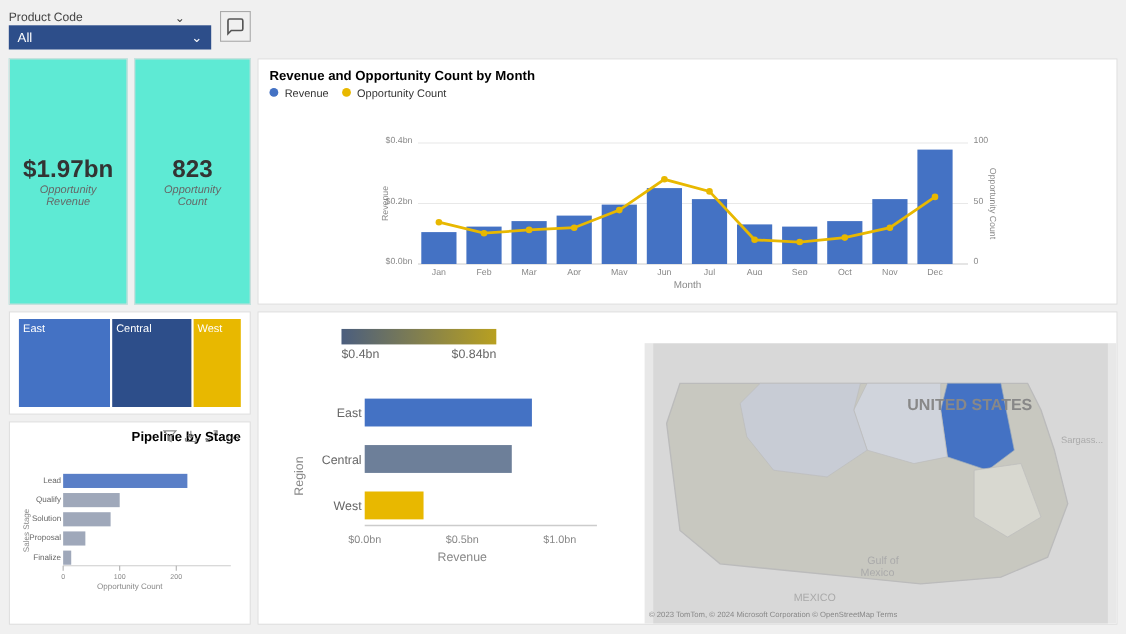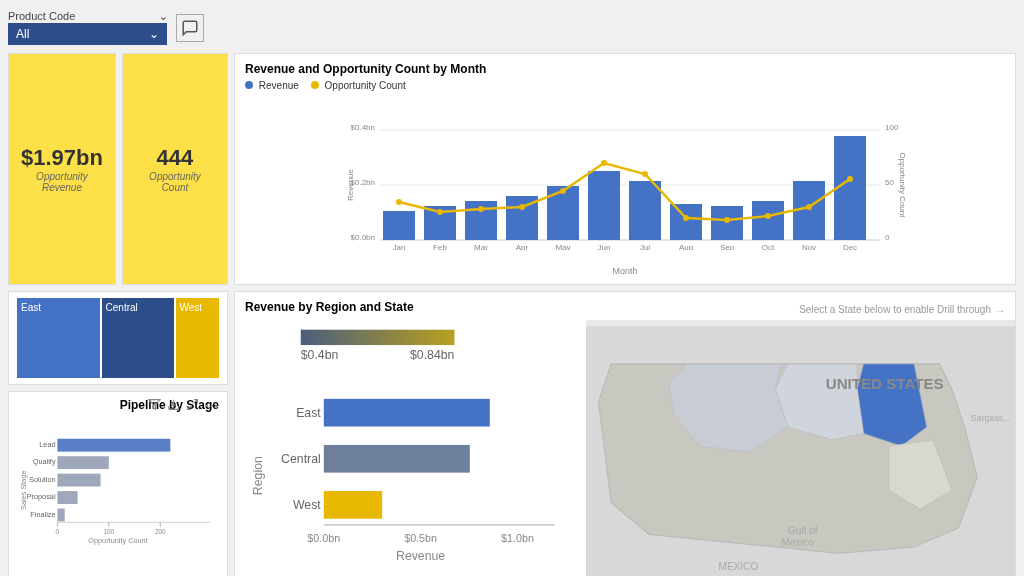--- a/index.html
+++ b/index.html
@@ -32,41 +32,40 @@
       font-size: 16px;
       font-weight: 600;
       color: #333;
     }
     .header-title p {
       font-size: 11px;
       color: #666;
     }
     .header-controls {
       display: flex;
-      align-items: center;
       gap: 8px;
     }
     .product-code-filter {
       display: flex;
       flex-direction: column;
       align-items: flex-start;
     }
     .product-code-label {
       font-size: 11px;
       color: #444;
       display: flex;
       justify-content: space-between;
       width: 160px;
     }
     .product-code-dropdown {
       background: #2d4e8a;
       color: white;
       border: none;
       padding: 4px 8px;
-      width: 159px;
+      width: 184px;
       display: flex;
       justify-content: space-between;
       align-items: center;
       font-size: 12px;
       cursor: pointer;
     }
     .chat-icon {
       width: 28px;
       height: 28px;
       border: 1.5px solid #aaa;
@@ -82,21 +81,21 @@
       grid-template-columns: 220px 1fr;
       gap: 6px;
     }
     
     .kpi-cards {
       display: grid;
       grid-template-columns: 1fr 1fr;
       gap: 6px;
     }
     .kpi-card {
-      background: #fde047;
+      background: #5eead4;
       border: 1px solid #ddd;
       padding: 10px 12px;
       display: flex;
       flex-direction: column;
       align-items: center;
       justify-content: center;
     }
     .kpi-value {
       font-size: 22px;
       font-weight: 700;
@@ -236,21 +235,21 @@
   </div>
 
   <div class="row1">
 
     <div class="kpi-cards">
       <div class="kpi-card">
         <span class="kpi-value">$1.97bn</span>
         <span class="kpi-label">Opportunity Revenue</span>
       </div>
       <div class="kpi-card">
-        <span class="kpi-value">444</span>
+        <span class="kpi-value">823</span>
         <span class="kpi-label">Opportunity Count</span>
       </div>
     </div>
 
     <div class="chart-card revenue-month-chart">
       <div class="chart-title">Revenue and Opportunity Count by Month</div>
       <div class="chart-legend">
         <span>
           <span class="legend-dot" style="background:#4472C4;"></span>
           <span>Revenue</span>
@@ -311,21 +310,21 @@
         <text x="177" y="155" font-size="8" fill="#888" text-anchor="middle">Apr</text>
         <text x="218" y="155" font-size="8" fill="#888" text-anchor="middle">May</text>
         <text x="259" y="155" font-size="8" fill="#888" text-anchor="middle">Jun</text>
         <text x="300" y="155" font-size="8" fill="#888" text-anchor="middle">Jul</text>
         <text x="341" y="155" font-size="8" fill="#888" text-anchor="middle">Aug</text>
         <text x="382" y="155" font-size="8" fill="#888" text-anchor="middle">Sep</text>
         <text x="423" y="155" font-size="8" fill="#888" text-anchor="middle">Oct</text>
         <text x="464" y="155" font-size="8" fill="#888" text-anchor="middle">Nov</text>
         <text x="505" y="155" font-size="8" fill="#888" text-anchor="middle">Dec</text>
       </svg>
-      <div style="text-align:center;font-size:9px;color:#888;margin-top:13px;">Month</div>
+      <div style="text-align:center;font-size:9px;color:#888;margin-top:1px;">Month</div>
     </div>
   </div>
 
   <div class="row2">
 
     <div style="display:flex;flex-direction:column;gap:6px;">
 
       <div class="chart-card" style="padding:6px 8px;">
         <div class="treemap">
           <div class="treemap-cell" style="flex:2.1;background:#4472C4;">
@@ -394,27 +393,20 @@
           <text x="44" y="123" font-size="7" fill="#888" text-anchor="middle">0</text>
           <text x="100" y="123" font-size="7" fill="#888" text-anchor="middle">100</text>
           <text x="156" y="123" font-size="7" fill="#888" text-anchor="middle">200</text>
 
           <text x="110" y="133" font-size="8" fill="#888" text-anchor="middle">Opportunity Count</text>
         </svg>
       </div>
     </div>
 
     <div class="chart-card region-state-card" style="position:relative;overflow:hidden;">
-      <div class="region-state-header">
-        <div class="chart-title">Revenue by Region and State</div>
-        <div class="drill-through-hint">
-          <span>Select a State below to enable Drill through</span>
-          <span>→</span>
-        </div>
-      </div>
 
       <div style="display:flex;height:calc(100% - 28px);">
 
         <div style="width:45%;position:relative;">
           <svg width="100%" height="100%" viewBox="0 0 220 170">
 
             <defs>
               <linearGradient id="legendGrad" x1="0" y1="0" x2="1" y2="0">
                 <stop offset="0%" stop-color="#4b5e7e"></stop>
                 <stop offset="100%" stop-color="#b8a020"></stop>

